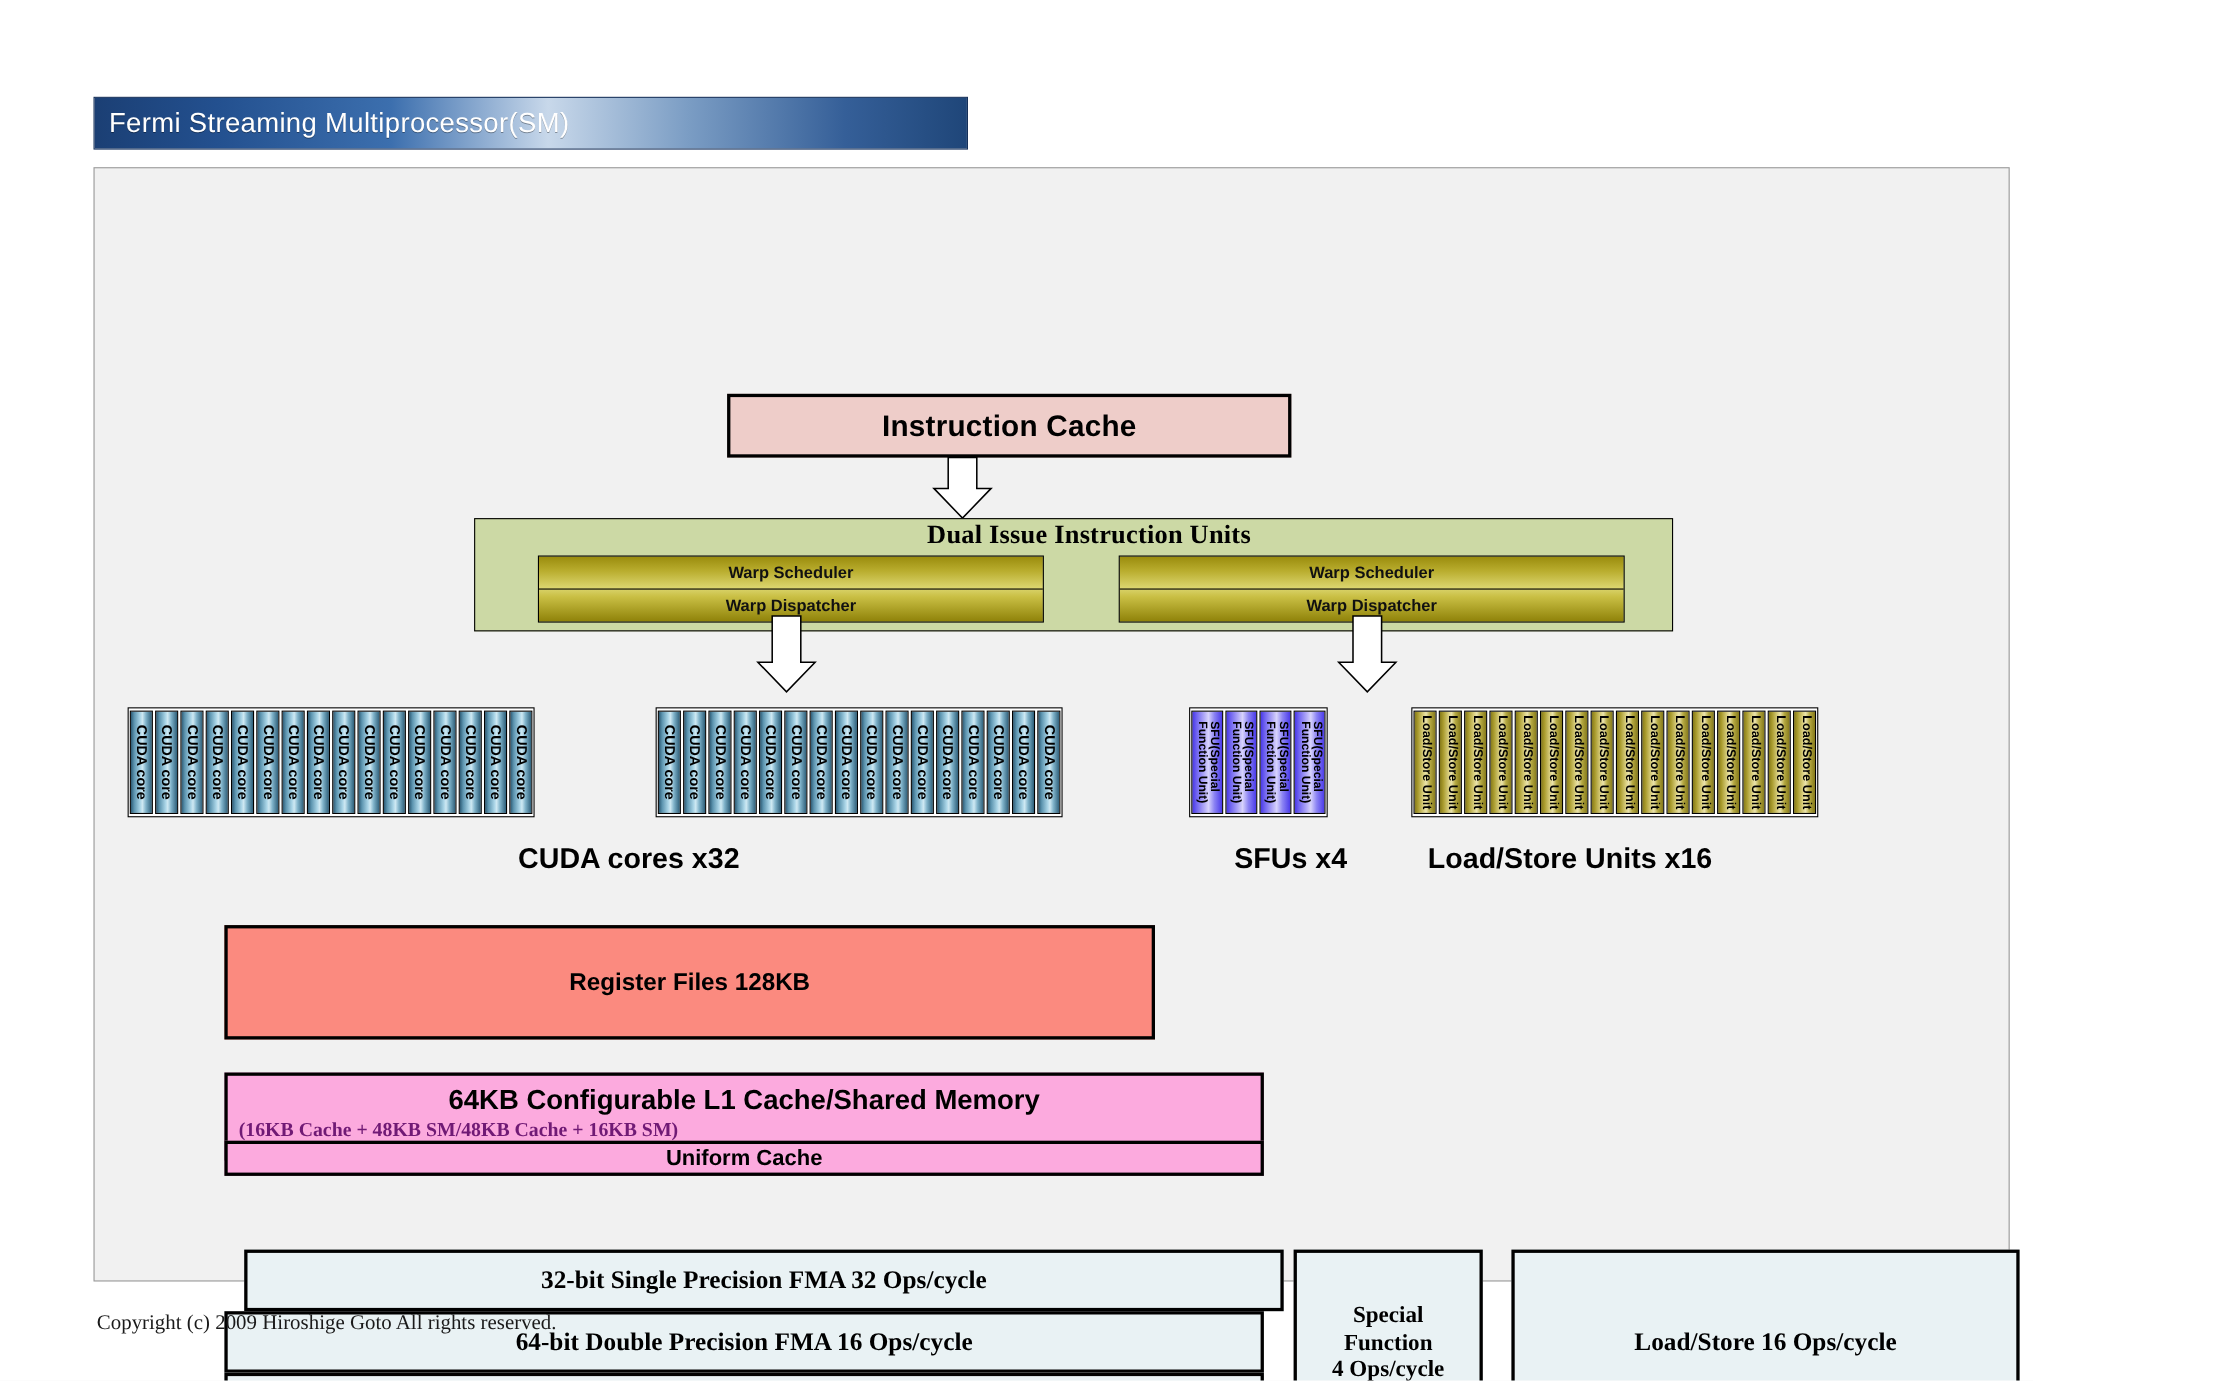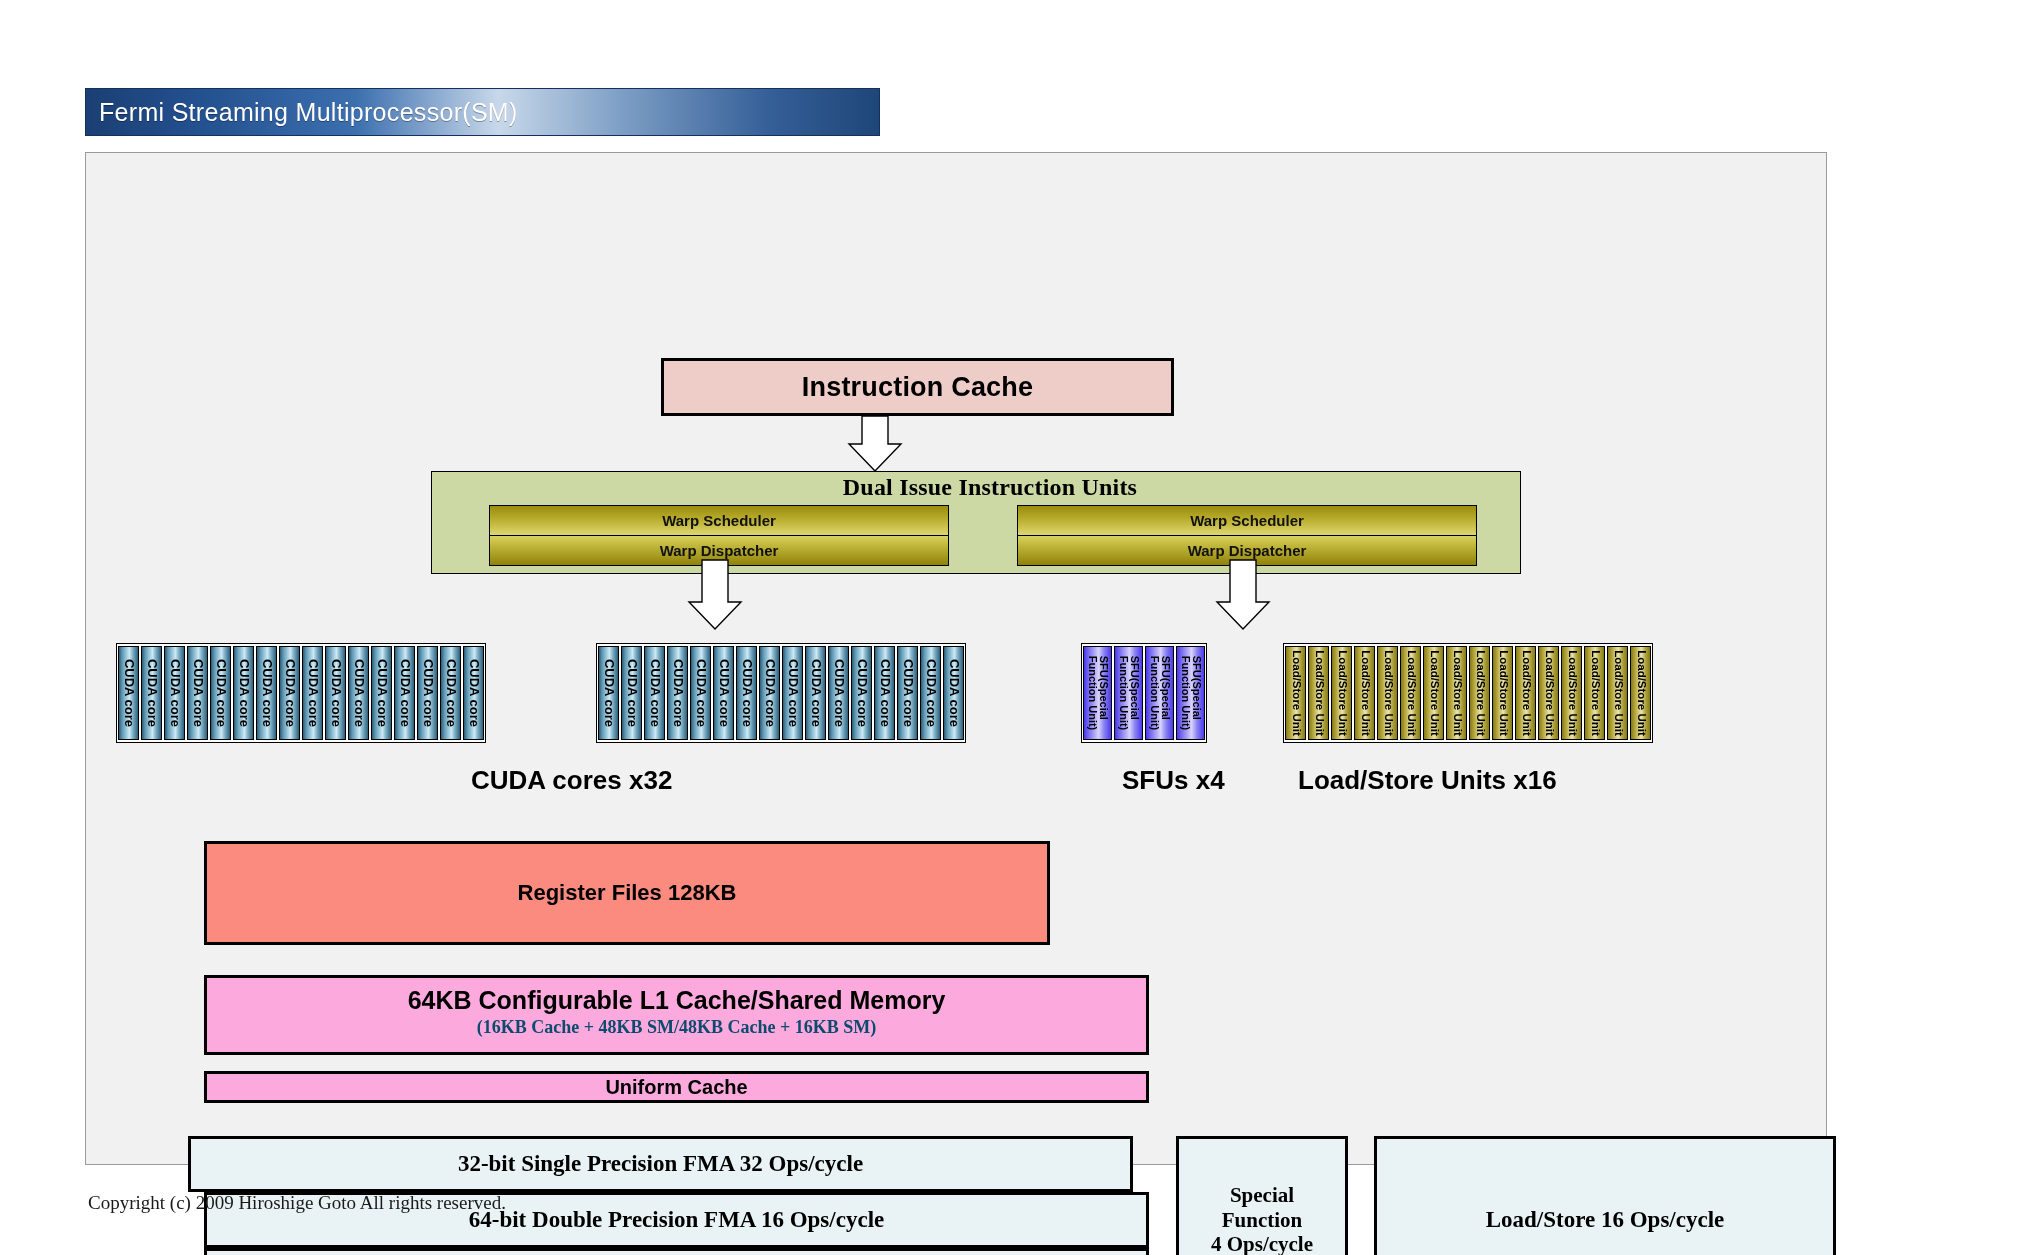--- a/index.html
+++ b/index.html
@@ -113,35 +113,35 @@
     left:118px;top:688px;width:846px;height:104px;background:#fb8a7f;
     font-size:22px;font-weight:bold;
   }
   #l1-cache{
     left:118px;top:822px;width:945px;height:80px;background:#fcaade;
     display:block;padding-top:9px;
   }
   #l1-cache .l1-main{font-size:25px;font-weight:bold;color:#000;text-align:center;line-height:1.1;}
   #l1-cache .l1-sub{
     font-family:"Liberation Serif", serif;
-    font-size:18px;font-weight:bold;color:#0c4a6e;text-align:center;margin-top:2px;
+    font-size:18px;font-weight:bold;color:#701a75;text-align:left;margin-top:2px;padding-left:10px;
   }
   #uniform-cache{
-    left:118px;top:918px;width:945px;height:32px;background:#fcaade;
+    left:118px;top:884px;width:945px;height:32px;background:#fcaade;
     font-size:20px;font-weight:bold;
   }
 
   
   .ops-box{
     background:#e9f2f4;border:3px solid #000;box-sizing:border-box;
     font-family:"Liberation Serif", serif;font-weight:bold;color:#000;
     display:flex;align-items:center;justify-content:center;text-align:center;
     position:absolute;
   }
-  #ops-sp{left:102px;top:983px;width:945px;height:56px;font-size:23px;}
+  #ops-sp{left:136px;top:983px;width:945px;height:56px;font-size:23px;}
   #ops-dp{left:118px;top:1039px;width:945px;height:56px;font-size:23px;}
   #ops-int{left:118px;top:1095px;width:945px;height:56px;font-size:23px;}
   #ops-sfu{left:1090px;top:983px;width:172px;height:168px;font-size:21px;line-height:1.18;}
   #ops-ls{left:1288px;top:983px;width:462px;height:168px;font-size:23px;}
 
   
   #copyright{
     position:absolute;left:88px;top:1192px;
     font-family:"Liberation Serif", serif;font-size:19px;color:#1a1a1a;white-space:nowrap;
   }

